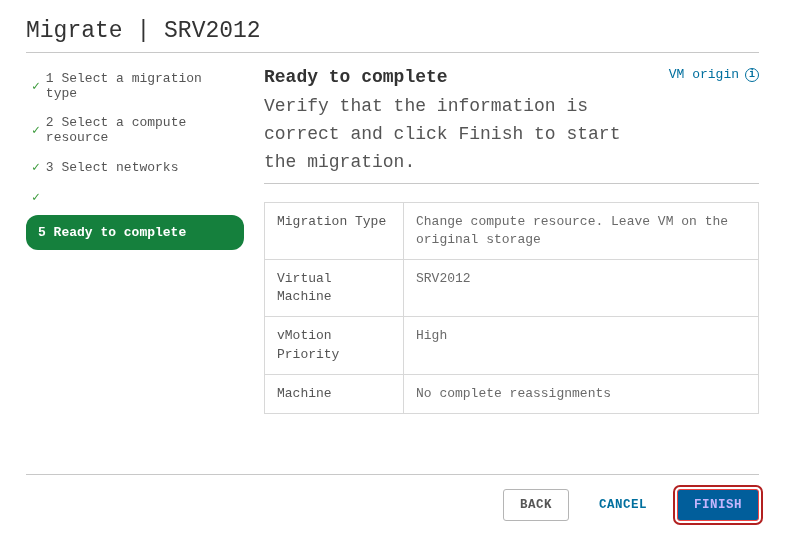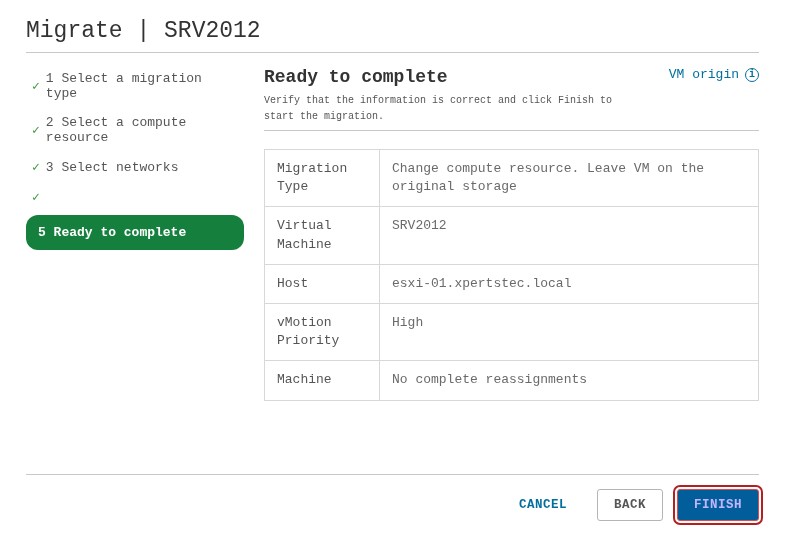--- a/index.html
+++ b/index.html
@@ -63,21 +63,21 @@
     padding-left: 20px;
     display:flex;
     flex-direction:column;
   }
   .heading-row {
     display:flex;
     justify-content:space-between;
     align-items:flex-start;
   }
   .heading { font-size: 18px; font-weight: 700; color:#333; }
-  .subhead { font-size: 10px; color:#555; line-height: 1.55; margin-top:6px; margin-bottom:6px; max-width: 370px;}
+  .subhead { font-size: 18px; color:#555; line-height: 1.55; margin-top:6px; margin-bottom:6px; max-width: 370px;}
   .origin {
     color:#006f9e;
     font-size:13px;
     display:flex;
     align-items:center;
     gap:6px;
     cursor:pointer;
   }
   .info-icon {
     width:14px; height:14px; border:1px solid #006f9e; border-radius:50%;
@@ -91,21 +91,21 @@
     font-size:13px;
   }
   table.summary td {
     border:1px solid #d8d8d8;
     padding:10px 12px;
     vertical-align:top;
     color:#6a6a6a;
     line-height:1.4;
   }
   table.summary td.label {
-    width:115px;
+    width:139px;
     color:#555;
   }
   .footer {
     border-top:1px solid #c8c8c8;
     padding: 14px 0 18px 0;
     display:flex;
     justify-content:flex-end;
     align-items:center;
     gap:14px;
   }
@@ -181,34 +181,30 @@
         <tbody>
             <tr>
           <td class="label">Migration Type</td>
           <td>Change compute resource. Leave VM on the original storage</td>
         </tr>
         <tr>
           <td class="label">Virtual Machine</td>
           <td>SRV2012</td>
         </tr>
         <tr>
-          <td class="label">Host</td>
-          <td>esxi-01.xpertstec.local</td>
-        </tr>
-        <tr>
           <td class="label">vMotion Priority</td>
           <td>High</td>
         </tr>
         <tr>
           <td class="label">Machine</td>
           <td>No complete reassignments</td>
         </tr>
       </tbody>
         </table>
     </div>
   </div>
 
   <div class="footer">
+    <button class="btn btn-outline">BACK</button>
     <button class="btn btn-text">CANCEL</button>
-    <button class="btn btn-outline">BACK</button>
     <button class="btn btn-primary">FINISH</button>
   </div>
 </div>
 
 </body></html>

